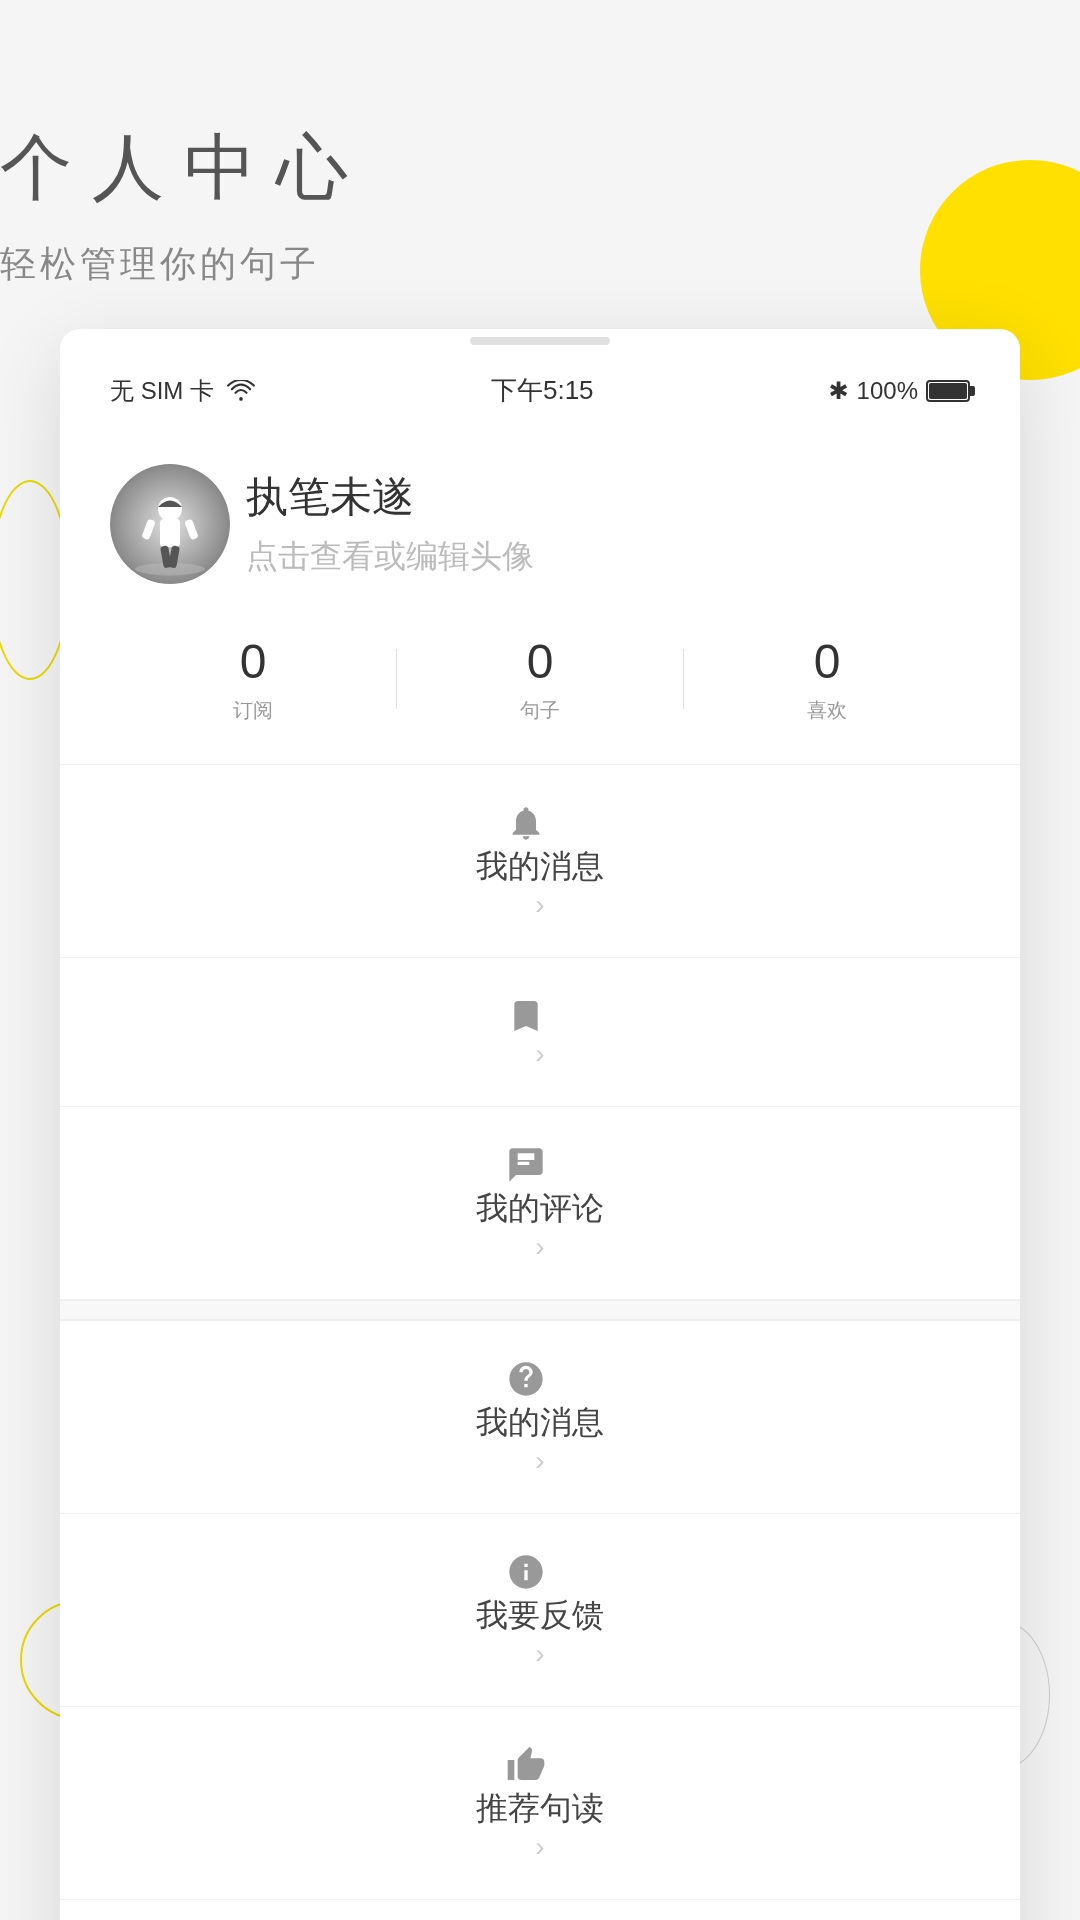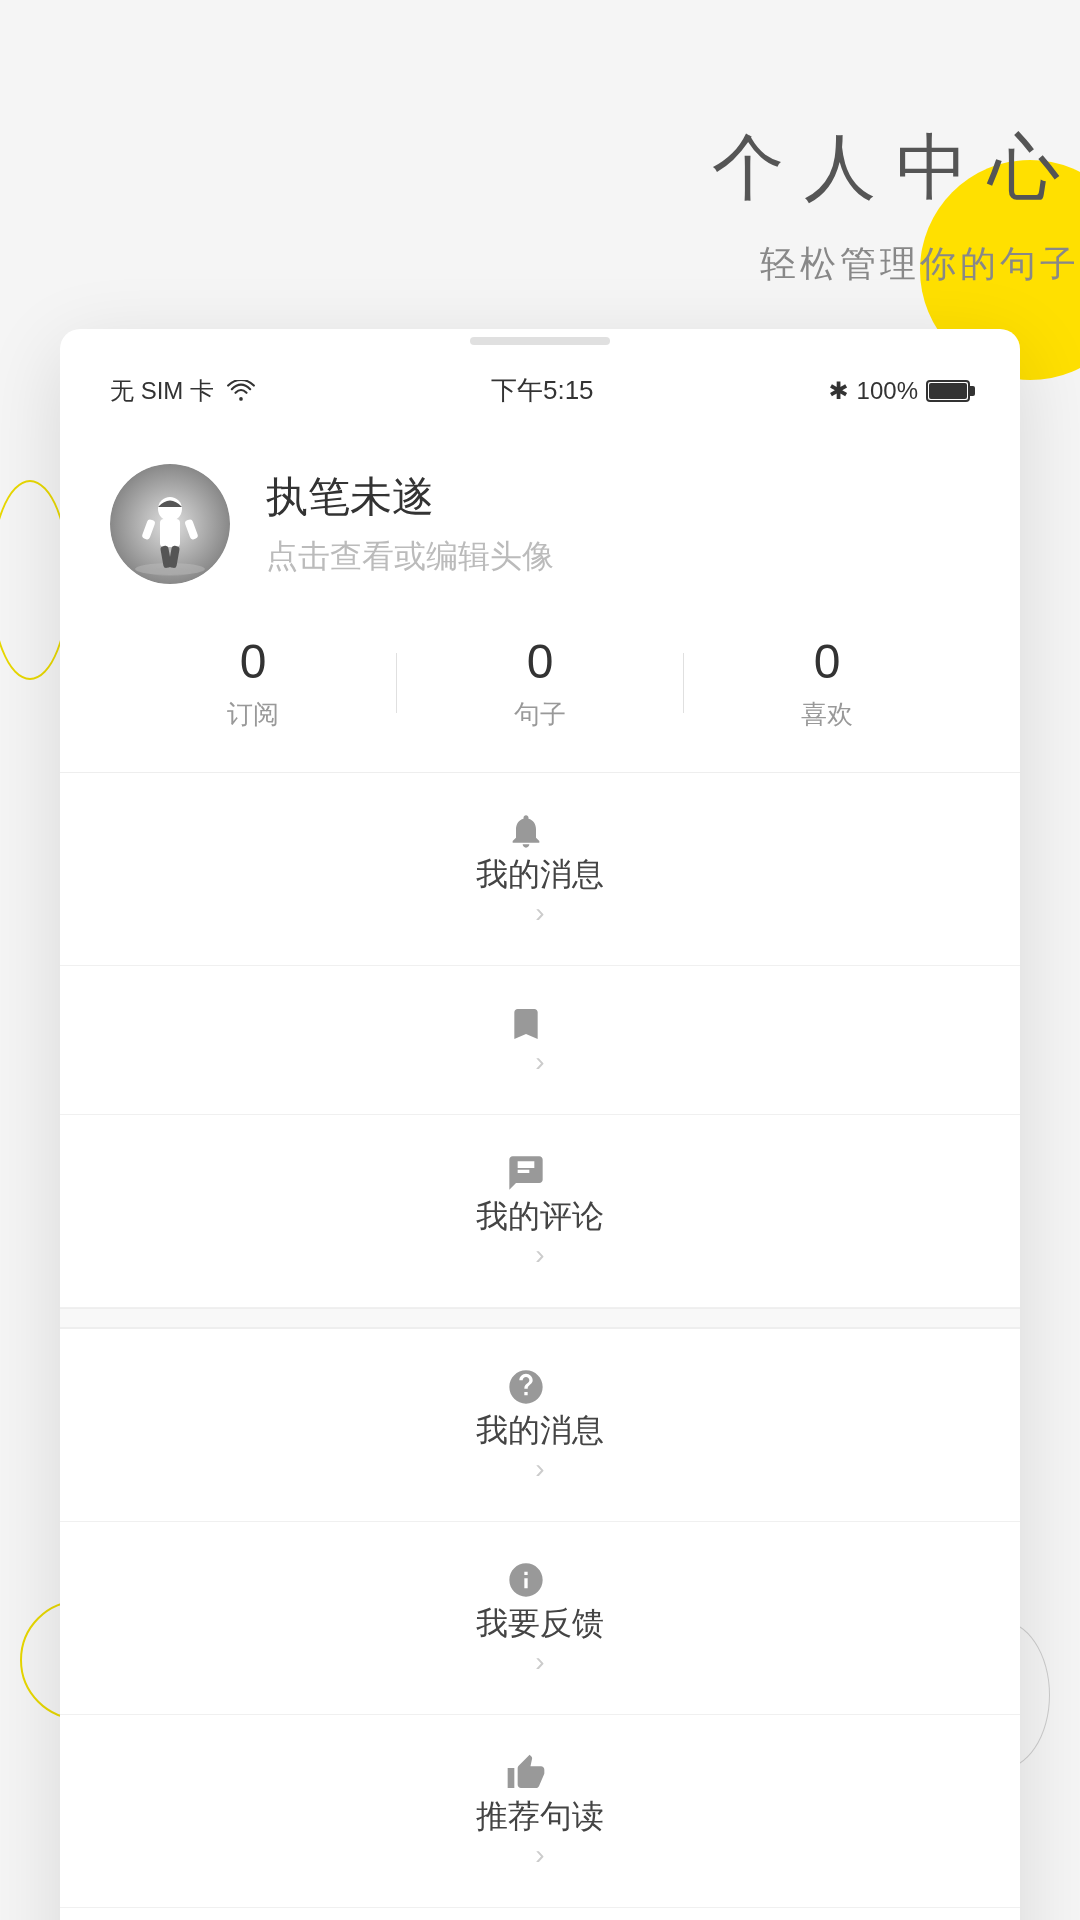--- a/index.html
+++ b/index.html
@@ -56,21 +56,21 @@
       height: 150px;
       border: 1.5px solid #ccc;
       border-radius: 50%;
       z-index: 0;
     }
 
     
     .header-section {
       position: relative;
       z-index: 1;
-      text-align: right;
+      text-align: left;
       padding-top: 120px;
       padding-bottom: 40px;
     }
 
     .page-title {
       font-size: 72px;
       font-weight: 300;
       color: #555;
       letter-spacing: 20px;
       margin-bottom: 24px;
@@ -172,21 +172,21 @@
       height: 8px;
       background: #e0e0e0;
       border-radius: 4px;
     }
 
     
     .profile-section {
       display: flex;
       align-items: center;
       padding: 40px 50px 30px;
-      gap: 36px;
+      gap: 16px;
     }
 
     .avatar-container {
       width: 120px;
       height: 120px;
       border-radius: 50%;
       overflow: hidden;
       flex-shrink: 0;
       background: #ccc;
       position: relative;
@@ -233,21 +233,21 @@
       gap: 8px;
     }
 
     .stat-number {
       font-size: 48px;
       font-weight: 300;
       color: #333;
     }
 
     .stat-label {
-      font-size: 26px;
+      font-size: 20px;
       color: #999;
     }
 
     .stat-divider {
       width: 1px;
       height: 60px;
       background: #e0e0e0;
     }
 
     

